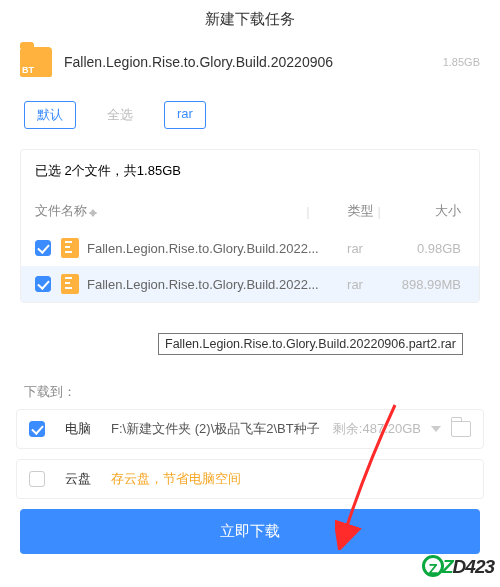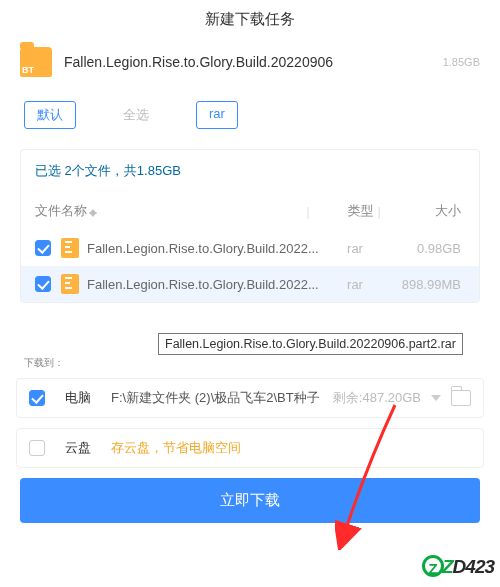--- a/index.html
+++ b/index.html
@@ -62,21 +62,21 @@
     overflow: hidden;
     text-overflow: ellipsis;
   }
   .torrent-size {
     color: #bbb;
     font-size: 11px;
     padding-left: 10px;
   }
   .tabs {
     display: flex;
-    gap: 34px;
+    gap: 18px;
     padding: 14px 24px 20px;
   }
   .tab {
     font-size: 13px;
     padding: 4px 12px;
     border: 1px solid transparent;
     border-radius: 3px;
     cursor: pointer;
   }
   .tab.active {
@@ -87,21 +87,21 @@
     color: #bbb;
   }
   .panel {
     margin: 0 20px;
     border: 1px solid #eee;
     border-radius: 4px;
   }
   .panel-header {
     padding: 12px 14px;
     font-size: 13px;
-    color: #0369a1;
+    color: #000000;
   }
   .file-head {
     display: flex;
     align-items: center;
     padding: 10px 14px;
     color: #888;
     font-size: 13px;
   }
   .col-name { flex: 1; display: flex; align-items: center; }
   .col-type { width: 60px; text-align: right; }
@@ -192,23 +192,23 @@
     background: #fff;
     border: 1px solid #777;
     padding: 3px 6px;
     font-size: 12.5px;
     color: #333;
     z-index: 50;
     white-space: nowrap;
     margin-top: 43px;
   }
   .download-label {
-    margin: 53px 24px 8px;
+    margin: 80px 24px 8px;
     color: #888;
-    font-size: 10px;
+    font-size: 13px;
   }
   .dest-row {
     margin: 0 16px 10px;
     border: 1px solid #eee;
     border-radius: 4px;
     display: flex;
     align-items: center;
     padding: 10px 12px;
     gap: 10px;
     font-size: 13px;

